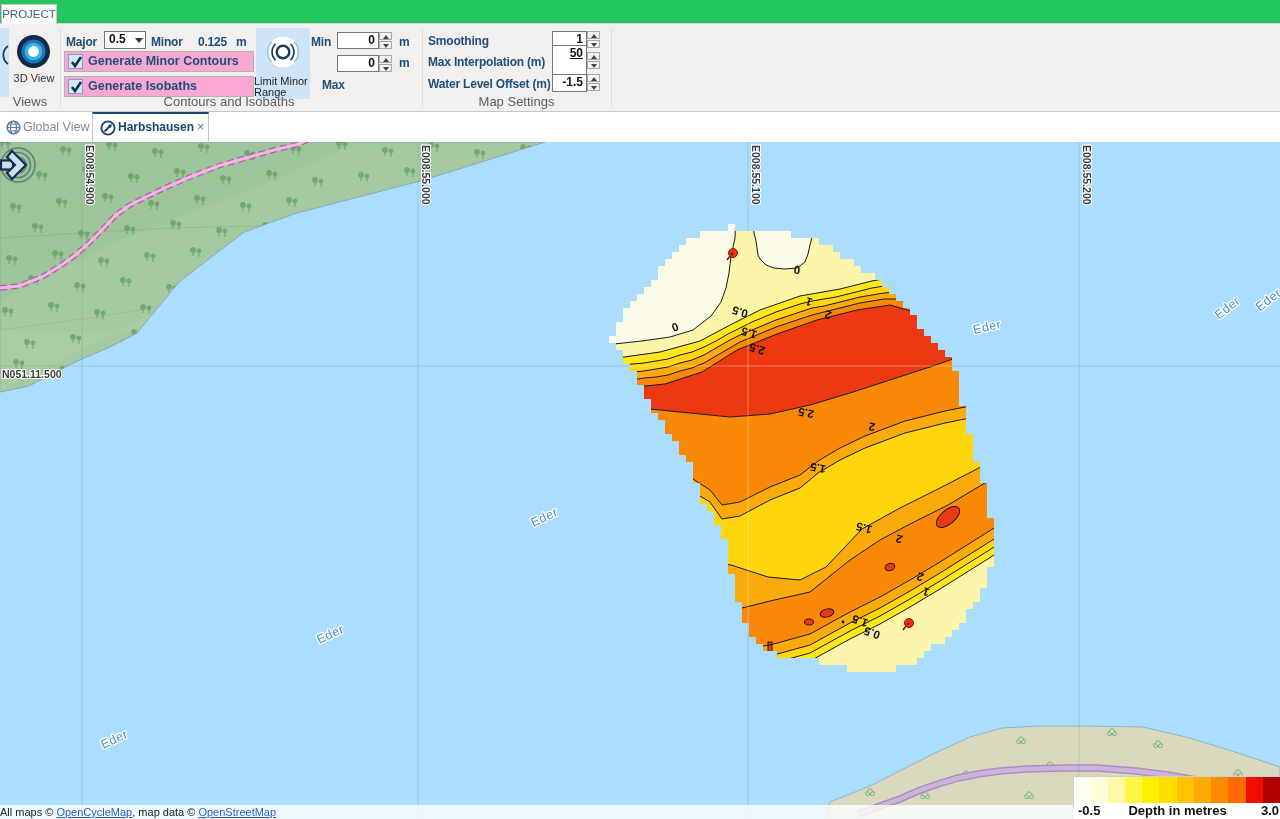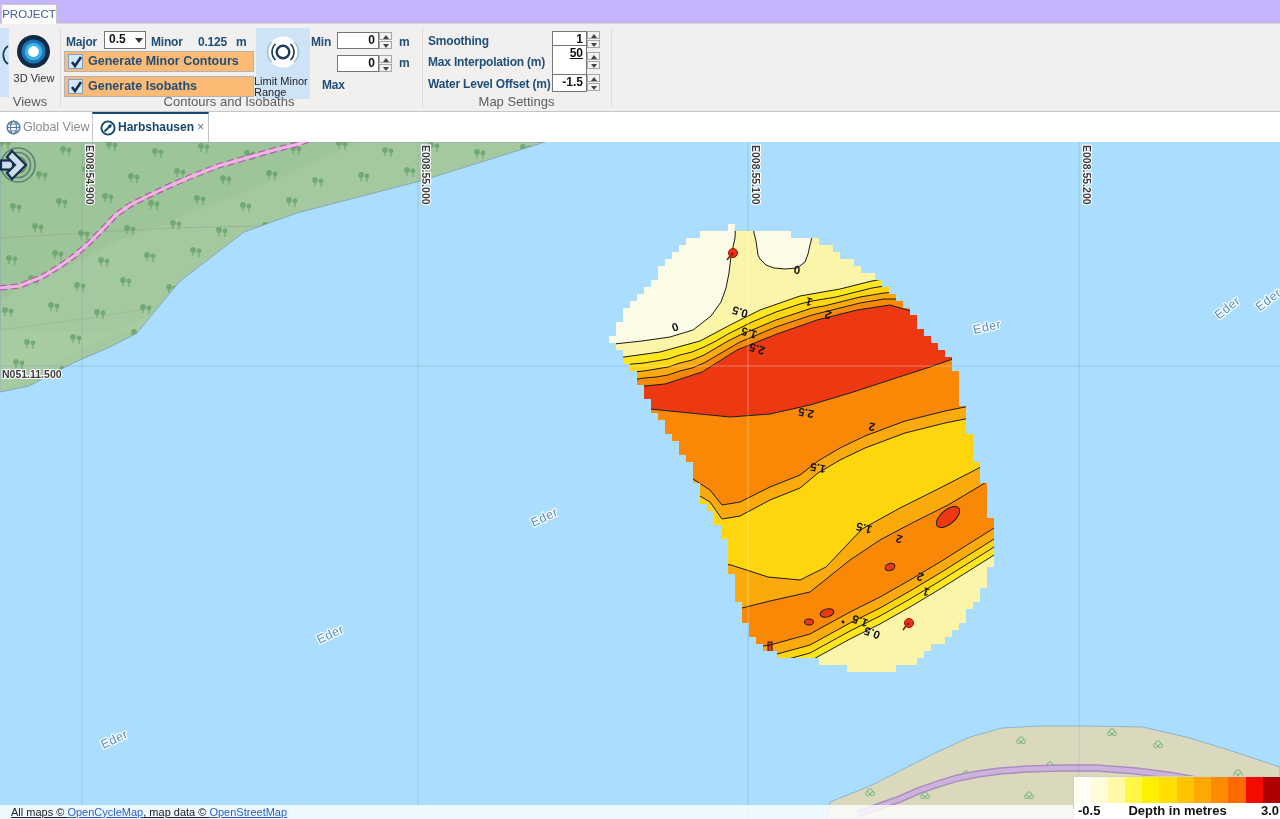--- a/index.html
+++ b/index.html
@@ -1,52 +1,52 @@
 <!DOCTYPE html>
 <html><head><meta charset="utf-8">
 <style>
 * { margin:0; padding:0; box-sizing:border-box; }
 html,body { width:1280px; height:819px; overflow:hidden; font-family:"Liberation Sans", sans-serif; }
 .abs { position:absolute; }
 #app { position:relative; width:1280px; height:819px; background:#f0efee; }
 
-#tabstrip { position:absolute; left:0; top:0; width:1280px; height:24px; background:#c4b5fd; border-bottom:1px solid #d8d7d6;}
+#tabstrip { position:absolute; left:0; top:0; width:1280px; height:24px; background:#22c55e; border-bottom:1px solid #d8d7d6;}
 #projtab { position:absolute; left:1px; top:4px; width:56px; height:20px; background:#fcfcfc; border:1px solid #c9c9c9; border-bottom:none; color:#41618c; font-size:11.5px; text-align:center; line-height:19px;}
 #ribbon { position:absolute; left:0; top:24px; width:1280px; height:88px; background:#f1f0ef; border-bottom:1px solid #c7c6c5; }
 .rsep { position:absolute; top:4px; height:80px; width:1px; background:#dddcda; }
 .rlabel { position:absolute; color:#1f4e79; font-size:12px; font-weight:700; letter-spacing:-0.2px; white-space:nowrap; }
 .rgroup { position:absolute; bottom:2px; color:#5c5c5c; font-size:13px; text-align:center; }
 .rinput { position:absolute; background:#fff; border:1px solid #767676; font-size:12px; font-weight:700; color:#111; text-align:right; padding:0 3px 0 0; line-height:15px;}
 .spin { position:absolute; width:13px; height:17px; }
 .spin .b { position:absolute; left:0; width:13px; height:8px; background:#f4f3f2; border:1px solid #a8a7a6; }
 .spin .b.up { top:0; } .spin .b.dn { top:9px; }
 .spin .b:after { content:""; position:absolute; left:3px; width:0; height:0; border-left:3px solid transparent; border-right:3px solid transparent; }
 .spin .up:after { top:2px; border-bottom:4px solid #444; }
 .spin .dn:after { top:2px; border-top:4px solid #444; }
-.chkrow { position:absolute; left:64px; width:190px; height:21px; background:#fdba74; border:1px solid #b3b2b1; }
+.chkrow { position:absolute; left:64px; width:190px; height:21px; background:#f9a8d4; border:1px solid #b3b2b1; }
 .chk { position:absolute; left:3px; top:2px; width:15px; height:15px; background:#d4e6f8; border:1px solid #7ba2c9; }
 .chk svg { position:absolute; left:1px; top:0px; }
 .chklab { position:absolute; left:23px; top:2px; color:#1f4e79; font-size:12.5px; font-weight:700; white-space:nowrap; }
 .btnblue { position:absolute; background:#cfe3f7; }
 
 #doctabs { position:absolute; left:0; top:112px; width:1280px; height:30px; background:#ffffff; }
 #gtab { position:absolute; left:0; top:0; width:92px; height:30px; color:#8a8a8a; font-size:13px; white-space:nowrap; }
 #htab { position:absolute; left:92px; top:0; width:117px; white-space:nowrap; height:30px; background:#fff; border-top:2.5px solid #17466e; border-left:1px solid #bcc5cc; border-right:1px solid #bcc5cc; color:#17466e; font-size:13.5px; font-weight:700; }
 
 #map { position:absolute; left:0; top:142px; width:1280px; height:677px; }
 
 #legend { position:absolute; z-index:5; left:1073px; top:776px; width:207px; height:33px; background:#fff; border-left:1px solid #cfcfcf; border-top:1px solid #cfcfcf; }
 #legbar { position:absolute; left:0; top:0; width:207px; height:26px;
  background:linear-gradient(to right,
   #fffef2 0 17px, #fffcd9 17px 34px, #fff9a8 34px 51px, #fff646 51px 68px,
   #ffef00 68px 85px, #ffde00 85px 103px, #ffc300 103px 120px, #ffa800 120px 137px,
   #ff8c00 137px 154px, #ff6a00 154px 172px, #f20d00 172px 189px, #b00000 189px 207px); }
 #legtxt { position:absolute; left:0; top:26px; width:207px; height:17px; background:#fff; font-size:13px; font-weight:700; color:#111; }
 
-#attrib { position:absolute; z-index:3; left:0; top:805px; width:1280px; height:14px; background:rgba(255,255,255,0.8); font-size:11px; color:#222; line-height:14px; padding-left:11px;text-decoration:underline; }
+#attrib { position:absolute; z-index:3; left:0; top:805px; width:1280px; height:14px; background:rgba(255,255,255,0.8); font-size:11px; color:#222; line-height:14px; padding-left:0; }
 #attrib .lnk { color:#2962c4; text-decoration:underline; }
 </style></head>
 <body>
 <div id="app">
 
 <div id="tabstrip">
       <div id="projtab">PROJECT</div>
     </div>
 <div id="ribbon">
 

